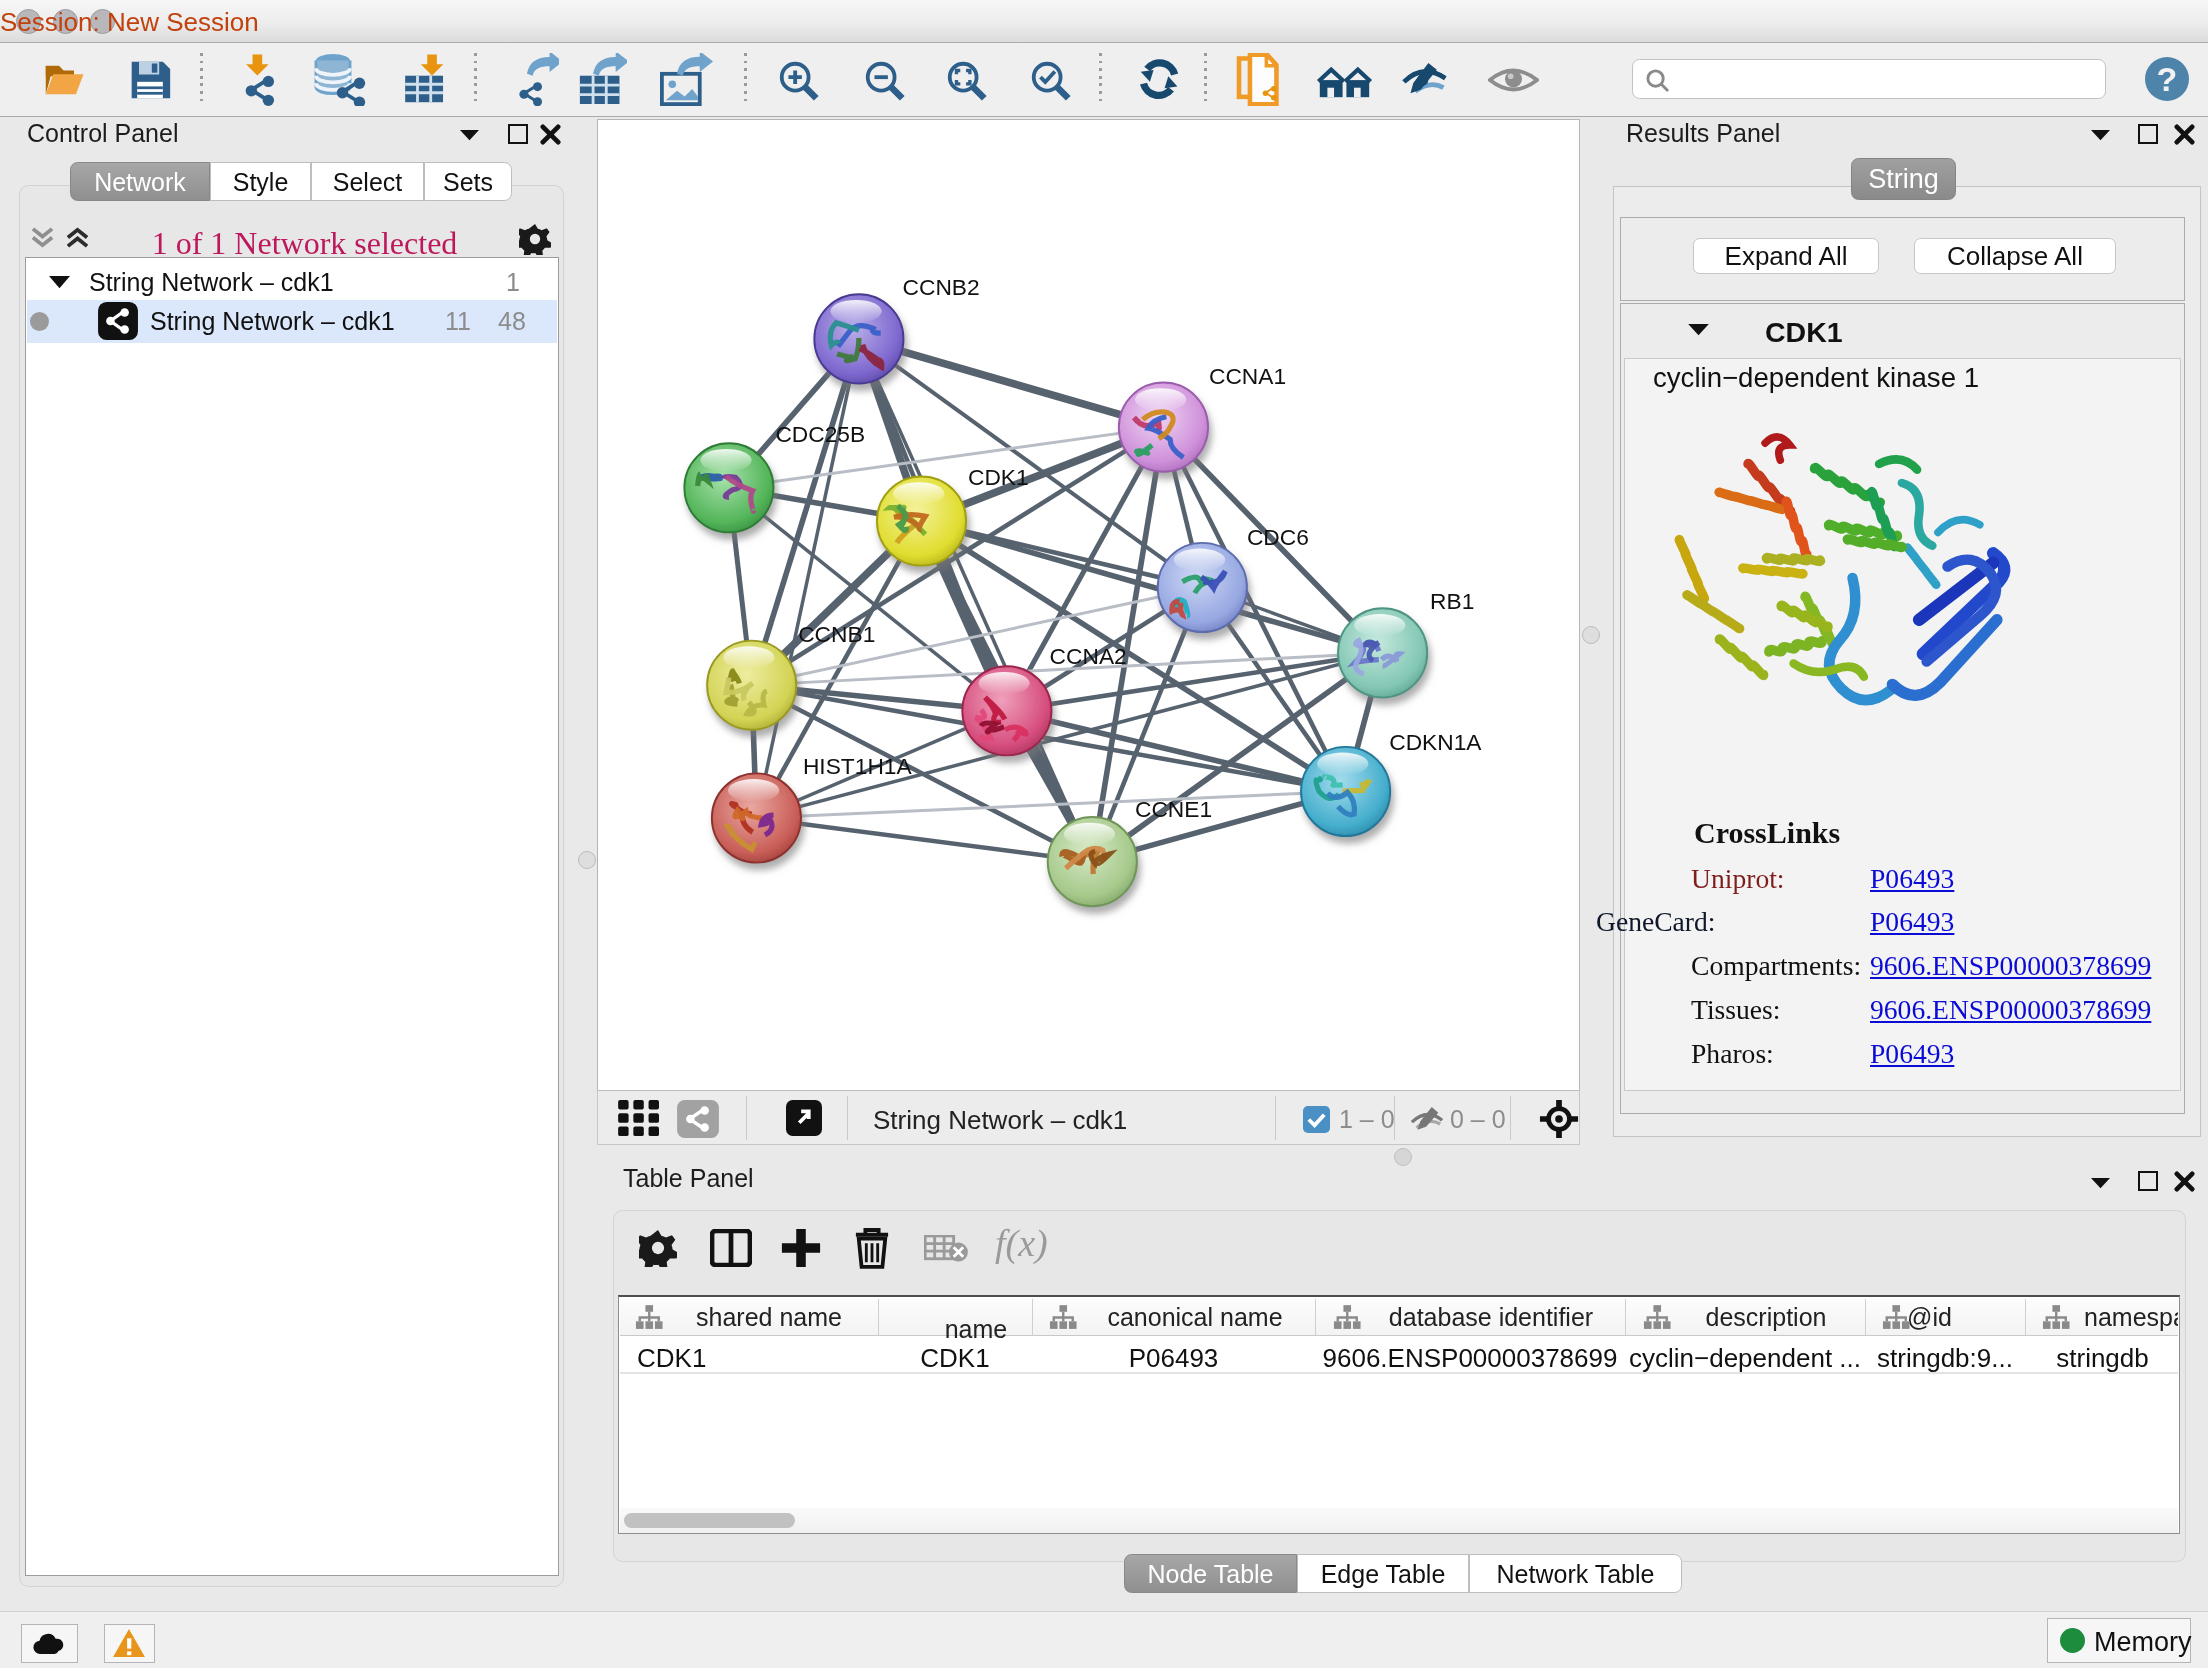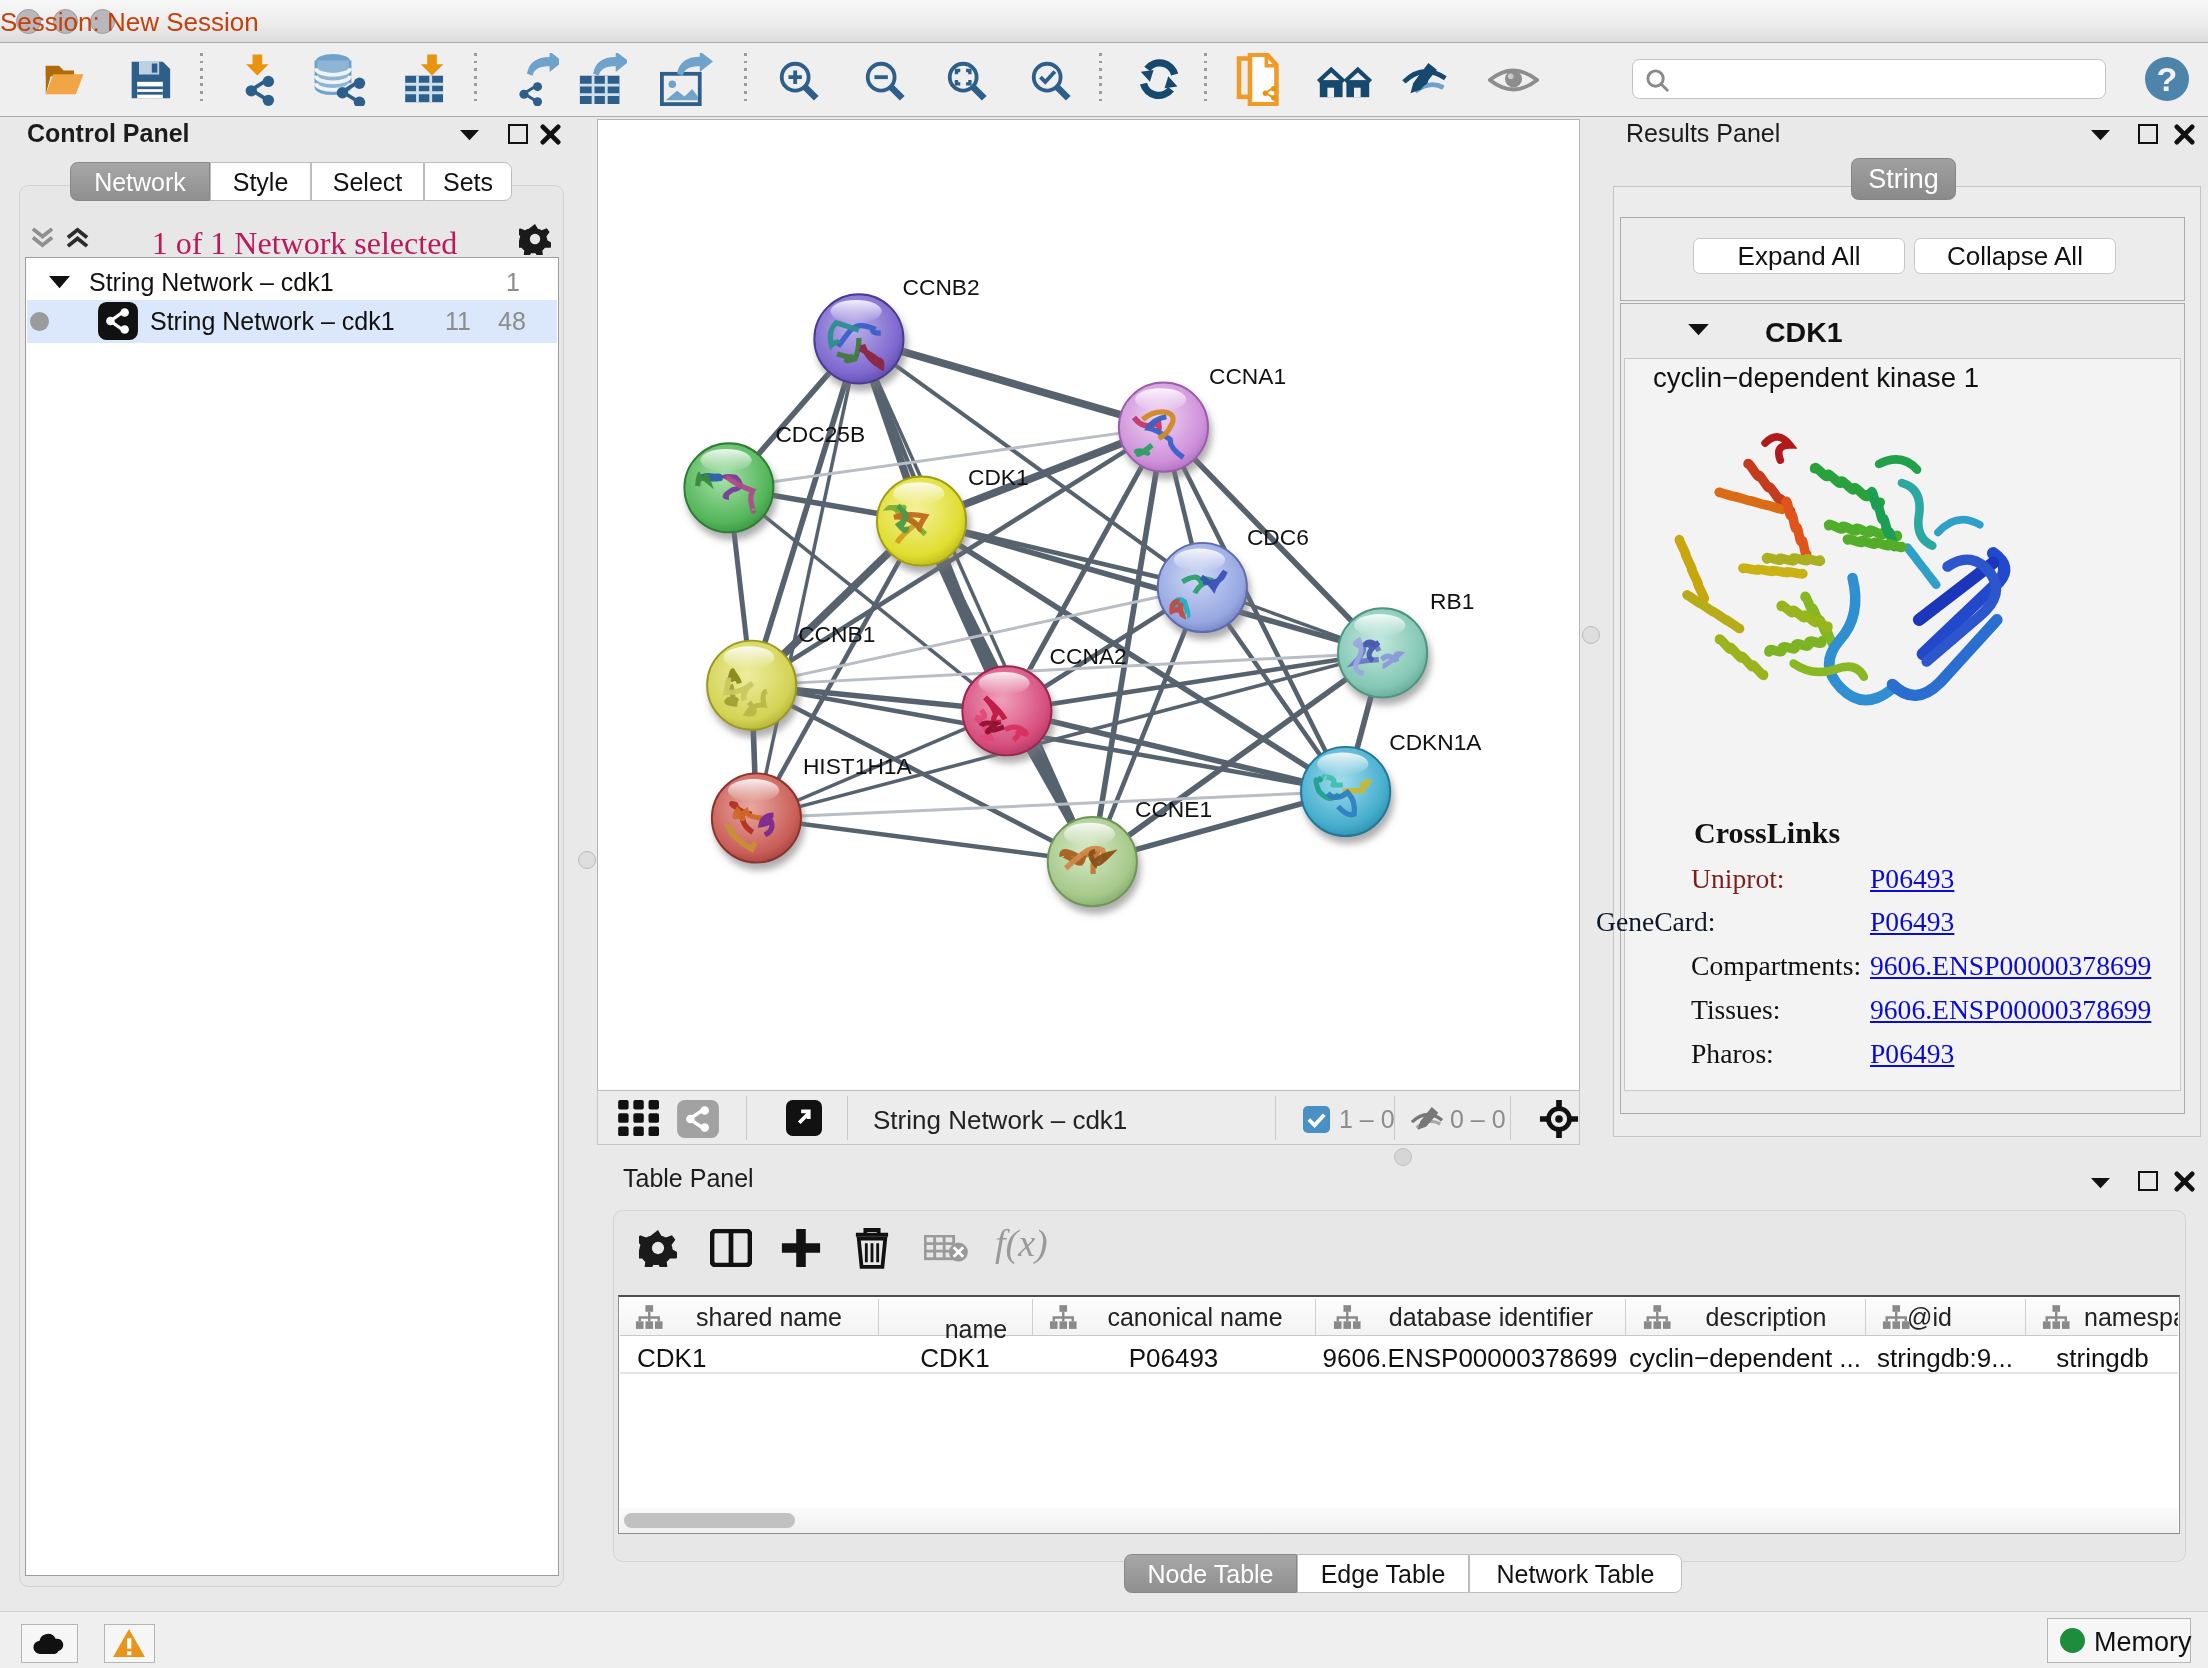--- a/index.html
+++ b/index.html
@@ -183,21 +183,21 @@
 <div class="abs" style="left:1099px;top:53px;width:2.9px;height:53px;background-image:repeating-linear-gradient(180deg,#9b9b9b 0 2.9px,transparent 2.9px 7.6px);"></div>
 <div class="abs" style="left:1204px;top:53px;width:2.9px;height:53px;background-image:repeating-linear-gradient(180deg,#9b9b9b 0 2.9px,transparent 2.9px 7.6px);"></div>
 <div class="abs" style="left:1632px;top:59px;width:474px;height:40px;background:#fff;border:1.9px solid #c2c2c2;border-radius:7.6px;box-sizing:border-box;"></div>
 <svg class="abs" style="left:1645px;top:68px;" width="25" height="25" viewBox="0 0 26 26">
 <circle cx="11" cy="11" r="8" fill="none" stroke="#8a8a8a" stroke-width="3"></circle>
 <path d="M17 17 l7 7" stroke="#8a8a8a" stroke-width="3"></path>
   </svg>
 <div class="abs" style="left:2145px;top:57px;width:44px;height:44px;border-radius:50%;background:#4e83aa;color:#f2f2f2;
  font-size:34px;font-weight:bold;text-align:center;line-height:44px;">?</div>
 
-<div class="abs panelLabel" style="left:27px;top:119px;font-weight:bold;">Control Panel</div>
+<div class="abs panelLabel" style="left:27px;top:119px;">Control Panel</div>
 <svg class="abs" style="left:458px;top:128px" width="23" height="13.3" viewBox="0 0 24 14">
     <path d="M2 2 h20 l-10 11 z" fill="#111"></path>
   </svg>
 <div class="abs" style="left:508px;top:124px;width:20px;height:20px;border:2.9px solid #111;box-sizing:border-box;"></div>
 <svg class="abs" style="left:540px;top:124px" width="21" height="21" viewBox="0 0 22 22">
     <path d="M3 3 L19 19 M19 3 L3 19" stroke="#111" stroke-width="5" stroke-linecap="round"></path>
   </svg>
 <div class="tab tabSel" style="left:70px;top:162px;width:140px;border-radius:7.6px 0 0 7.6px;">Network</div>
 <div class="tab" style="left:210px;top:162px;width:101px;">Style</div>
 <div class="tab" style="left:311px;top:162px;width:113px;">Select</div>
@@ -510,21 +510,21 @@
   </svg>
 <div class="abs" style="left:2138px;top:124px;width:20px;height:20px;border:2.9px solid #111;box-sizing:border-box;"></div>
 <svg class="abs" style="left:2174px;top:124px" width="21" height="21" viewBox="0 0 22 22">
     <path d="M3 3 L19 19 M19 3 L3 19" stroke="#111" stroke-width="5" stroke-linecap="round"></path>
   </svg>
 
 <div class="abs" style="left:1613px;top:186px;width:588px;height:951px;background:#ececec;border:1px solid #c4c4c4;box-sizing:border-box;"></div>
 <div class="abs" style="left:1851px;top:158px;width:105px;height:42px;background:linear-gradient(180deg,#a0a0a0,#8a8a8a);border:1px solid #848484;border-radius:7.6px;color:#fff;font-size:27px;text-align:center;line-height:40px;box-sizing:border-box;">String</div>
 
 <div class="abs" style="left:1620px;top:217px;width:565px;height:84px;border:1px solid #ababab;box-sizing:border-box;"></div>
-<div class="abs" style="left:1693px;top:238px;width:212px;height:36px;background:#fff;border:1px solid #c6c6c6;border-radius:6.7px;font-size:26px;color:#111;text-align:center;line-height:34px;box-sizing:border-box;">Expand All</div>
+<div class="abs" style="left:1693px;top:238px;width:186px;height:36px;background:#fff;border:1px solid #c6c6c6;border-radius:6.7px;font-size:26px;color:#111;text-align:center;line-height:34px;box-sizing:border-box;">Expand All</div>
 <div class="abs" style="left:1914px;top:238px;width:202px;height:36px;background:#fff;border:1px solid #c6c6c6;border-radius:6.7px;font-size:26px;color:#111;text-align:center;line-height:34px;box-sizing:border-box;">Collapse All</div>
 
 <div class="abs" style="left:1620px;top:303px;width:565px;height:811px;border:1px solid #ababab;box-sizing:border-box;"></div>
 <svg class="abs" style="left:1686px;top:322px" width="25" height="15" viewBox="0 0 26 16">
     <path d="M2 2 h22 l-11 12 z" fill="#111"></path>
   </svg>
 <div class="abs" style="left:1765px;top:316px;font-size:28.5px;font-weight:bold;color:#111;">CDK1</div>
 <div class="abs" style="left:1624px;top:358px;width:557px;height:733px;background:#f3f3f3;border:1px solid #c9c9c9;box-sizing:border-box;"></div>
 <div class="abs" style="left:1653px;top:362px;font-size:27.6px;color:#111;">cyclin−dependent kinase 1</div>
 <svg class="abs" style="left:1653px;top:426px" width="380" height="342" viewBox="0 0 400 360">

